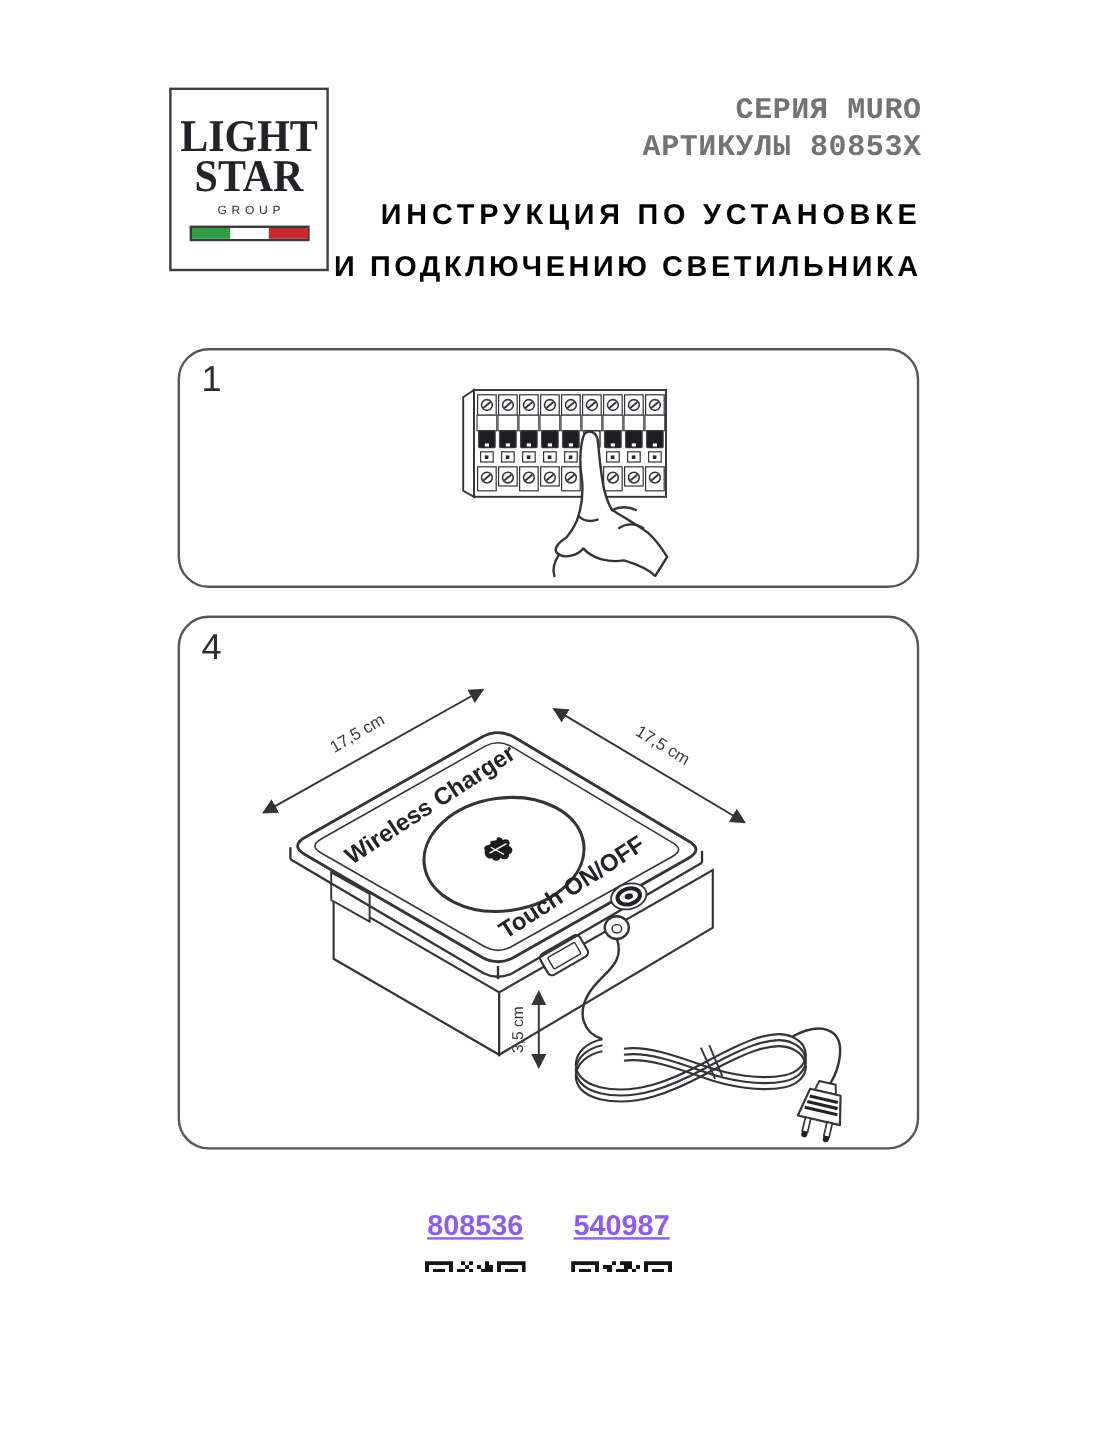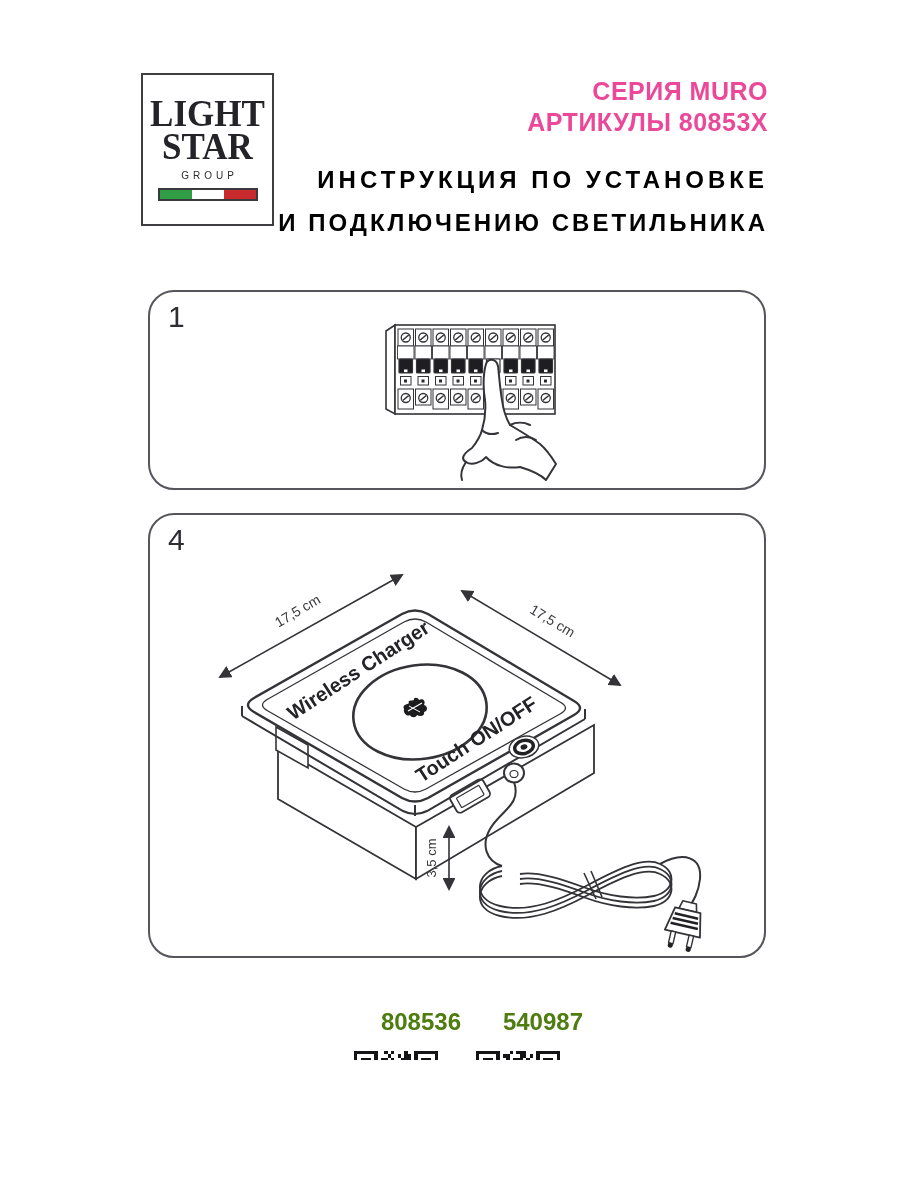--- a/index.html
+++ b/index.html
@@ -22,21 +22,21 @@
     margin-top:6px;font-size:10px;font-weight:500;letter-spacing:0.40em;color:#2c2c30;
     text-indent:0.40em;
   }
   .logo-flag{
     margin-top:7px;width:96px;height:9px;border:2px solid #3a3a3e;display:flex;
   }
   .logo-flag span{flex:1;height:100%;}
   
   .hdr{
     position:absolute;right:144px;top:76px;text-align:right;
-    font-weight:700;color:#ec4899;
+    font-weight:700;color:#737373;font-family:Liberation Mono, monospace;
   }
   .hdr-series,.hdr-articles{font-size:25px;line-height:31px;letter-spacing:0.5px;}
   .hdr-instr{position:absolute;right:144px;top:164px;text-align:right;font-weight:700;color:#000000;}
   .hdr-instr1{font-size:24px;line-height:31px;letter-spacing:4px;}
   .hdr-instr2{font-size:24px;line-height:31px;letter-spacing:3px;margin-top:12px;}
   
   .step-box{
     position:absolute;left:148px;width:618px;border:2px solid #55555b;border-radius:26px;
     background:#fff;box-sizing:border-box;
   }
@@ -46,22 +46,22 @@
     position:absolute;left:18px;top:8px;font-size:30px;font-weight:400;color:#2e2e32;
   }
   .illus{position:absolute;}
   svg{display:block;}
   svg text{font-family:"Liberation Sans",sans-serif;fill:#2b2b2b;}
   .dim-label{font-size:14px;font-weight:400;fill:#3a3a3e;}
   .surf-label{font-size:20px;font-weight:700;fill:#242428;}
   .vdim-label{font-size:13px;fill:#3a3a3e;}
   
   .qr-label{
-    position:absolute;width:130px;text-align:right;top:1008px;
-    font-size:24px;font-weight:700;color:#4d7c0f;
+    position:absolute;width:130px;text-align:center;top:1008px;
+    font-size:24px;font-weight:700;color:#8b5cf6;text-decoration:underline;
   }
   #qr-label-0{left:331px;}
   #qr-label-1{left:453px;}
   .qr-svg{position:absolute;top:1051px;}
   #qr-0{left:354px;}
   #qr-1{left:476px;}
   
   .cutoff{position:absolute;top:1194px;height:6px;}
   .cutoff span{position:absolute;background:#222;border-radius:1px;}
 </style>

